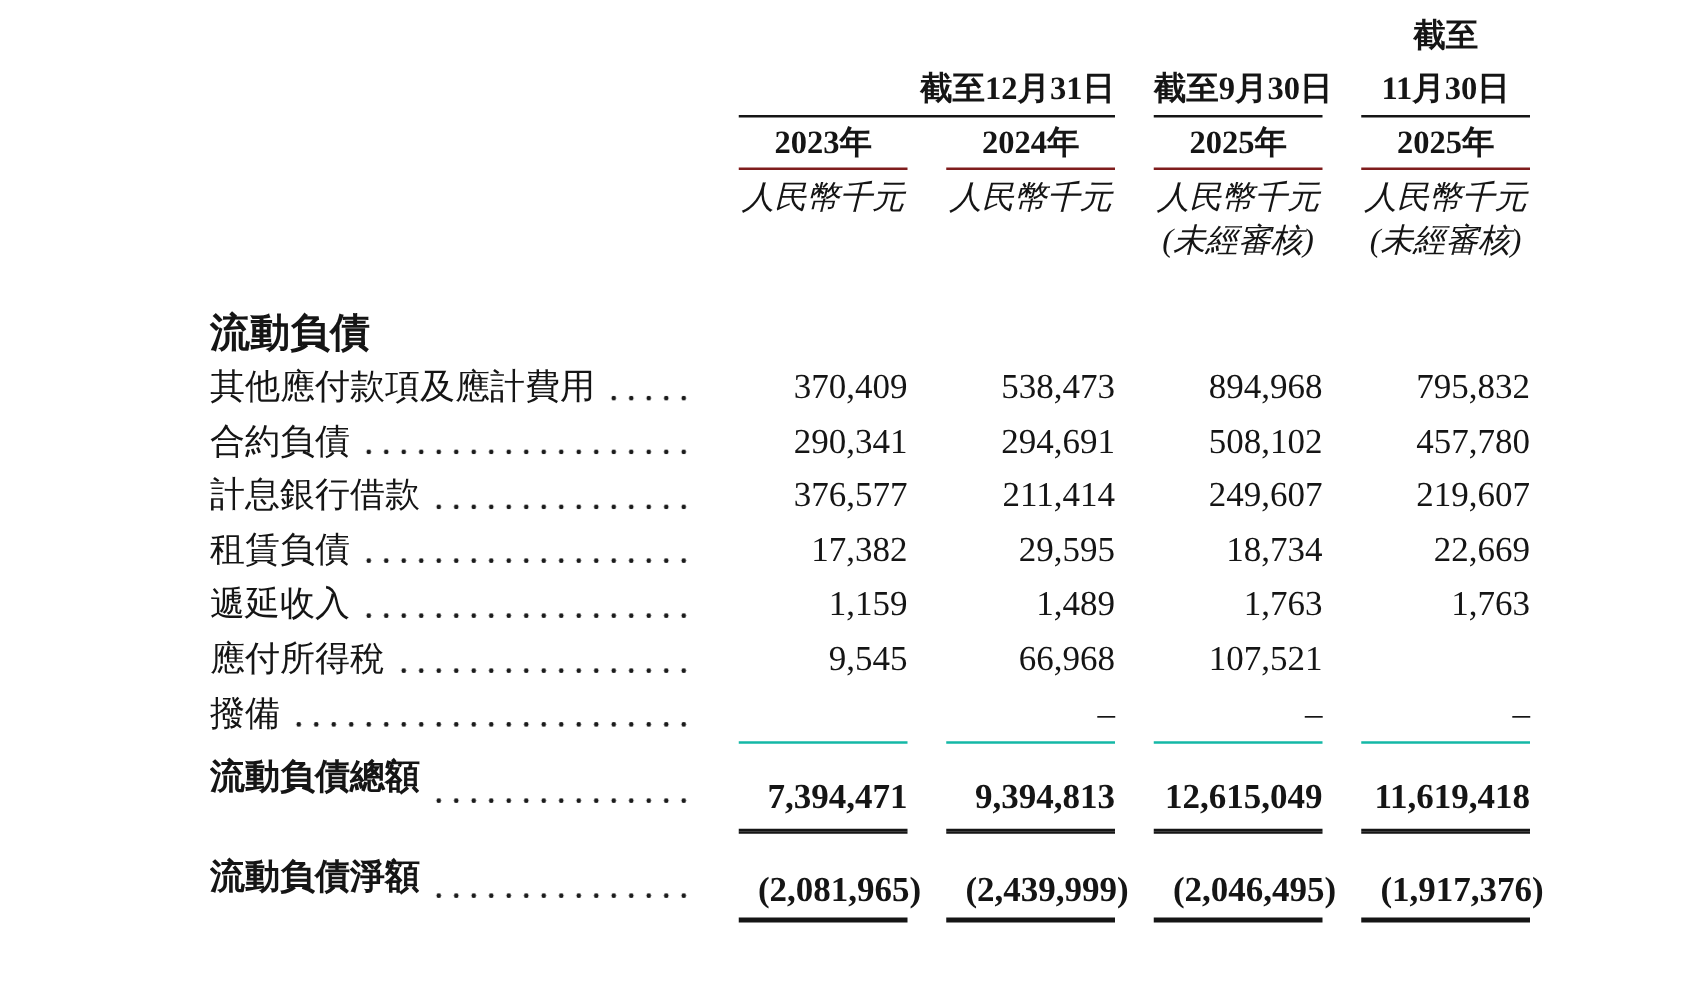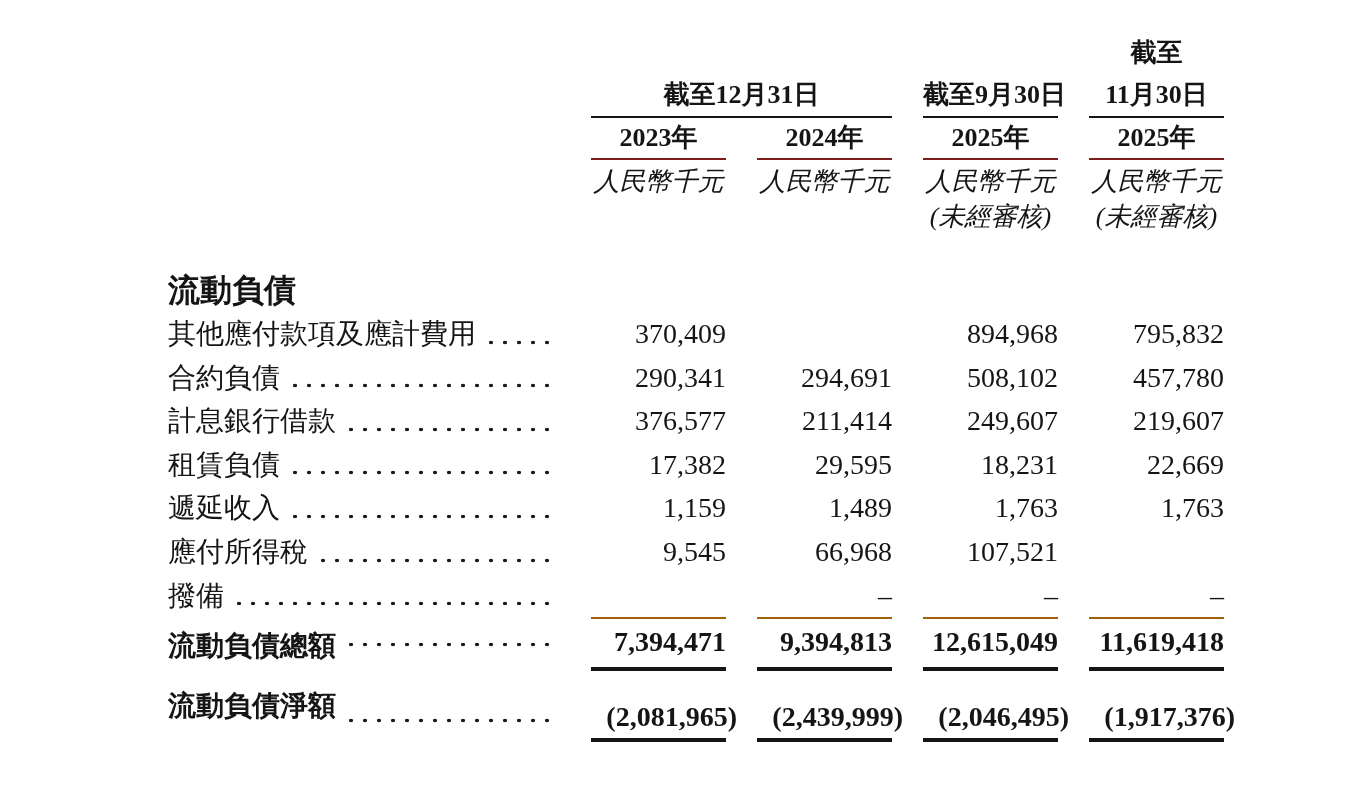--- a/index.html
+++ b/index.html
@@ -9,21 +9,21 @@
     width: 1361px;
     height: 795px;
     background: #ffffff;
     overflow: hidden;
     font-family: "Liberation Serif", "DejaVu Serif", serif;
     color: #151515;
   }
   .tablewrap {
     position: absolute;
     left: 168px;
-    top: 32px;
+    top: 8px;
     width: 1057px;
   }
   .grid {
     display: grid;
     grid-template-columns: 392px 135px 135px 135px 135px;
     column-gap: 31px;
   }
   
   .hrow-a { height: 42px; }
   .hrow-a .hcell { line-height: 42px; }
@@ -34,21 +34,21 @@
   .hrow-d { height: 42px; }
   .hrow-d .hcell { line-height: 44px; }
   .hrow-e { height: 34px; }
   .hrow-e .hcell { line-height: 30px; }
   .hcell {
     text-align: center;
     font-weight: bold;
     font-size: 26px;
     white-space: nowrap;
   }
-  .span-group { grid-column: 2 / 4; }
+  .span-group { grid-column: 2 / 4; text-align: right; }
   .col-1 { grid-column: 2; }
   .col-2 { grid-column: 3; }
   .col-3 { grid-column: 4; }
   .col-4 { grid-column: 5; }
   .italic-note {
     font-weight: normal;
     font-style: italic;
     font-size: 26px;
   }
   
@@ -84,21 +84,21 @@
     font-size: 28px;
     line-height: 43.6px;
     text-align: right;
     white-space: nowrap;
   }
   
   .trow { margin-top: 0; }
   .trow .label-cell { padding-top: 12px; }
   .trow .lab { line-height: 34px; font-weight: bold; }
   .trow .leader { background-position: left 2px bottom 24px; }
-  .trow .vcell { border-top: 2px solid #a16207; padding-top: 6px; }
+  .trow .vcell { border-top: 2px solid #14b8a6; padding-top: 26px; }
   .trow .num, .nrow .num { line-height: 34px; font-weight: bold; }
   .dbl {
     height: 3px;
     border-top: 2px solid #151515;
     border-bottom: 2px solid #151515;
     margin-top: 8px;
   }
   
   .nrow .label-cell { padding-top: 18px; }
   .nrow .lab { line-height: 34px; font-weight: bold; }
@@ -144,20 +144,21 @@
 
     <div class="section-row">流動負債</div>
 
 
     <div class="grid row">
       <div class="label-cell">
           <span class="lab">其他應付款項及應計費用</span>
           <span class="leader"></span>
         </div>
       <div class="num col-1">370,409</div>
+      <div class="num col-2">538,473</div>
       <div class="num col-3">894,968</div>
       <div class="num col-4">795,832</div>
     </div>
 
     <div class="grid row">
       <div class="label-cell">
           <span class="lab">合約負債</span>
           <span class="leader"></span>
         </div>
       <div class="num col-1">290,341</div>
@@ -177,21 +178,21 @@
       <div class="num col-4">219,607</div>
     </div>
 
     <div class="grid row">
       <div class="label-cell">
           <span class="lab">租賃負債</span>
           <span class="leader"></span>
         </div>
       <div class="num col-1">17,382</div>
       <div class="num col-2">29,595</div>
-      <div class="num col-3">18,231</div>
+      <div class="num col-3">18,734</div>
       <div class="num col-4">22,669</div>
     </div>
 
     <div class="grid row">
       <div class="label-cell">
           <span class="lab">遞延收入</span>
           <span class="leader"></span>
         </div>
       <div class="num col-1">1,159</div>
       <div class="num col-2">1,489</div>

